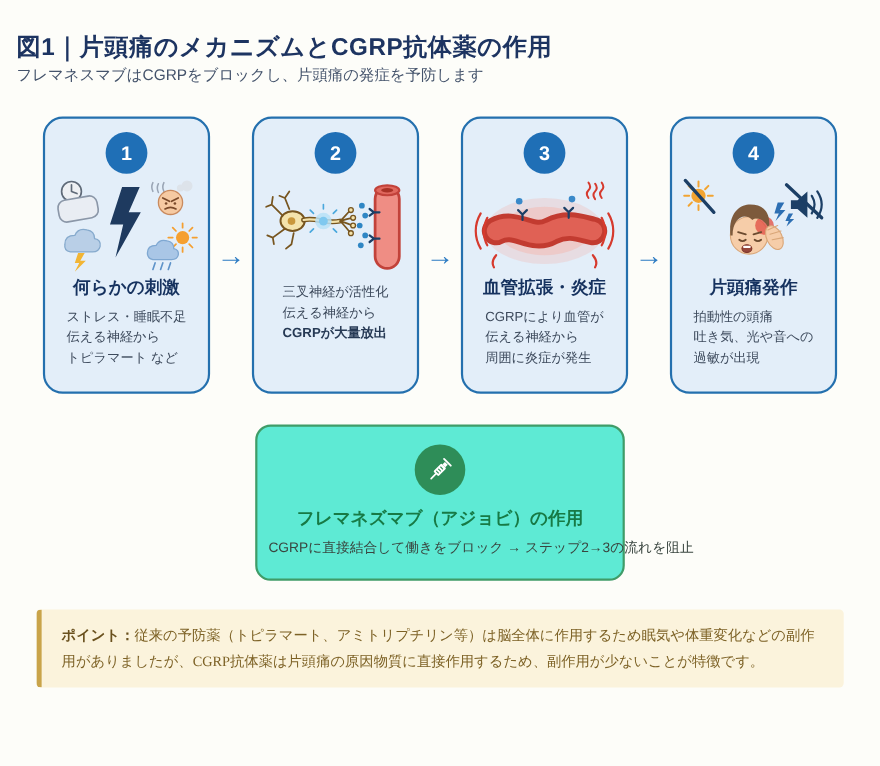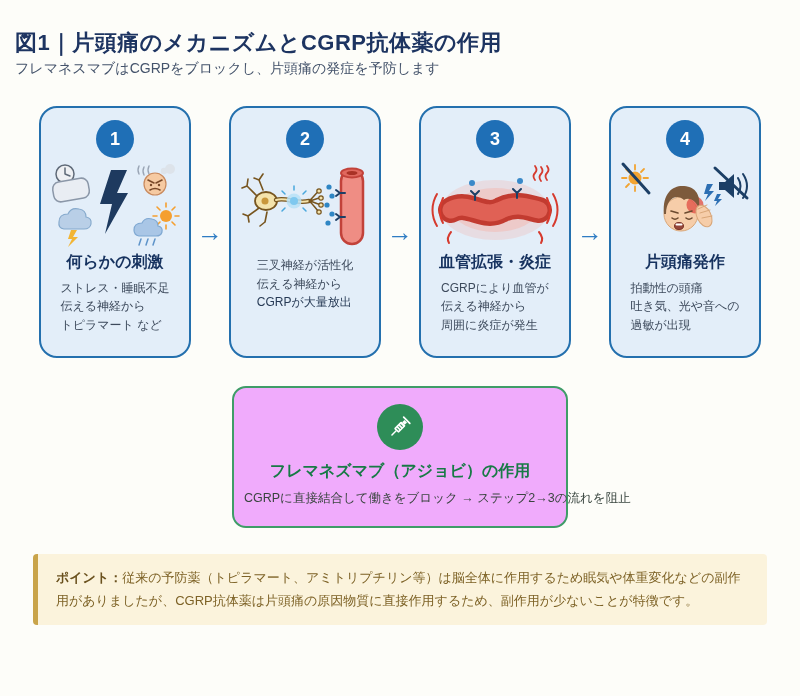--- a/index.html
+++ b/index.html
@@ -22,42 +22,42 @@
   }
   .badge {
     width:38px; height:38px; border-radius:50%; background:#1f6fb6;
     color:#ffffff; font-size:18px; font-weight:bold;
     display:flex; align-items:center; justify-content:center;
     margin-top:12px; flex:0 0 auto;
   }
   .illu { height:90px; width:132px; margin-top:2px; flex:0 0 auto; }
   .card-title { font-size:16px; font-weight:bold; color:#16325f; text-align:right; line-height:1.3; margin-top:2px; }
   .card-line { font-size:12px; color:#3d4a5c; line-height:1.55; }
-  .card-line.strong { font-weight:normal; color:#273a55; }
+  .card-line.strong { font-weight:bold; color:#273a55; }
   .card-body { margin-top:6px; }
   .flow-arrow { width:38px; text-align:center; font-size:26px; font-weight:bold; color:#2e7cc3; flex:0 0 auto; }
 
   
   .action-box {
-    width:336px; margin:28px auto 15px; background:#f0abfc;
+    width:336px; margin:28px auto 15px; background:#5eead4;
     border:2px solid #3f9c68; border-radius:14px;
     text-align:center; padding:16px 10px 18px;
   }
   .syr-circle {
     width:46px; height:46px; border-radius:50%; background:#2e8d58;
     margin:0 auto; display:flex; align-items:center; justify-content:center;
   }
   .action-title { font-size:16px; font-weight:bold; color:#177a45; margin-top:11px; }
   .action-line { font-size:12.5px; color:#39453f; margin-top:7px; line-height:1.5; white-space:nowrap; }
 
   
   .note {
     width:734px; margin:26px auto 0; background:#fbf3dc;
     border-left:5px solid #c9a44a; border-radius:4px;
-    padding:13px 18px; font-size:13px; line-height:1.75; color:#7d6226;
+    padding:13px 18px; font-size:13px; line-height:1.75; color:#7d6226;font-family:Liberation Serif, serif;
   }
   .note-label { font-weight:bold; color:#6a511e; }
 </style>
 </head>
 <body>
 
 <div class="page">
 
   <div class="header">
     <div class="fig-title">図1｜片頭痛のメカニズムとCGRP抗体薬の作用</div>

